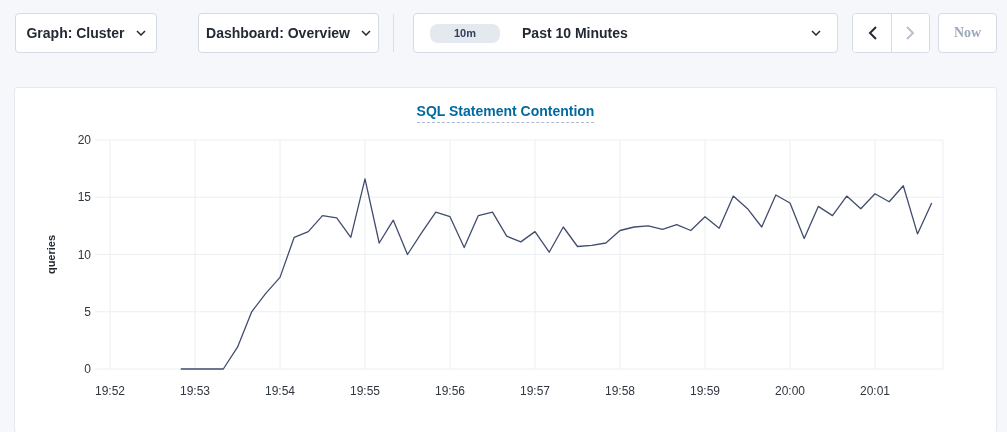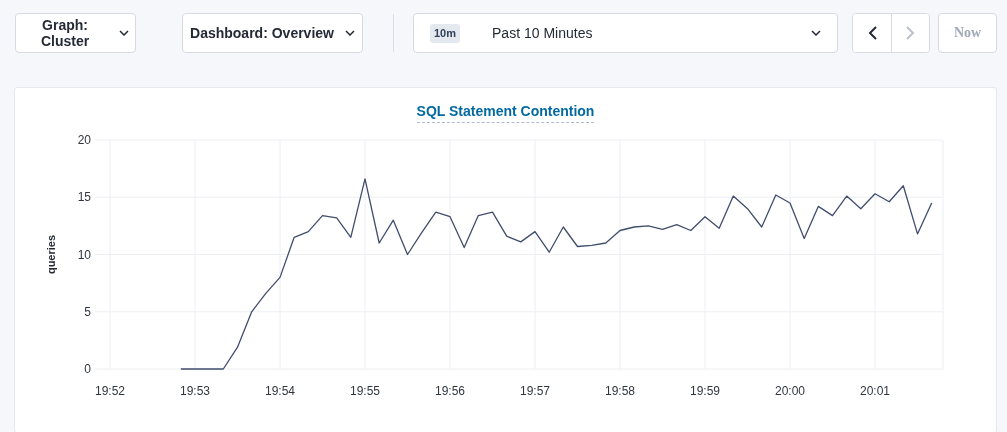--- a/index.html
+++ b/index.html
@@ -10,34 +10,34 @@
   }
   button { font-family:"Liberation Sans", sans-serif; cursor:pointer; }
 
   
   .btn {
     position:absolute; top:13px; height:40px; box-sizing:border-box;
     background:#fff; border:1px solid #d5dae4; border-radius:4px;
     font-size:14px; font-weight:600; color:#242a35;
     display:flex; align-items:center; justify-content:center;
   }
-  #dd-graph    { left:15px;  width:121px; gap:11px; }
-  #dd-dash     { left:182px; width:181px; gap:11px; }
+  #dd-graph    { left:15px;  width:142px; gap:11px; }
+  #dd-dash     { left:198px; width:181px; gap:11px; }
   .toolbar-divider {
     position:absolute; left:393px; top:14px; width:1px; height:38px;
     background:#d9dee8;
   }
   #timepicker {
     left:413px; width:425px; justify-content:flex-start; padding:0 16px;
   }
   .tp-badge {
     background:#e4e8ef; color:#33415c; font-size:11px; font-weight:bold;
-    padding:4px 4px; border-radius:3px; margin-right:32px; line-height:1;
+    padding:4px 24px; border-radius:8px; margin-right:22px; line-height:1;
   }
-  .tp-label { font-size:14px; font-weight:400; }
+  .tp-label { font-size:14px; font-weight:700; }
   #timepicker .caret { margin-left:auto; }
 
   .pager {
     position:absolute; left:852px; top:13px; width:78px; height:40px;
     box-sizing:border-box; background:#fff; border:1px solid #d5dae4;
     border-radius:4px; display:flex; overflow:hidden;
   }
   .pager button {
     width:50%; height:100%; border:none; background:#fff; padding:0;
     display:flex; align-items:center; justify-content:center;

